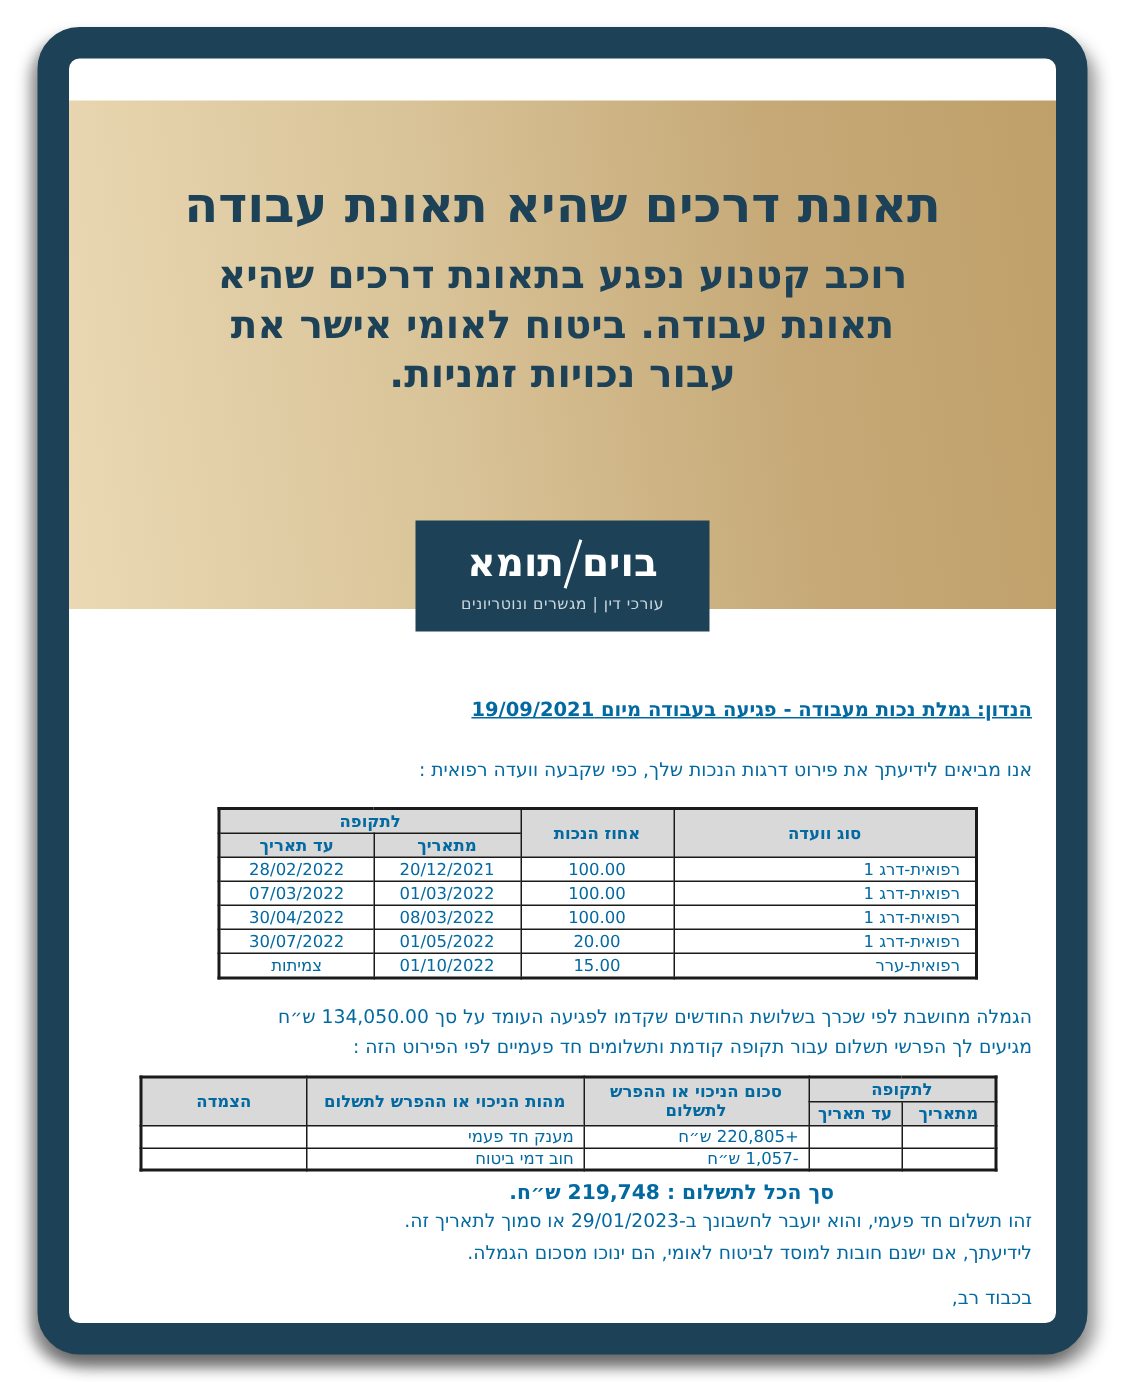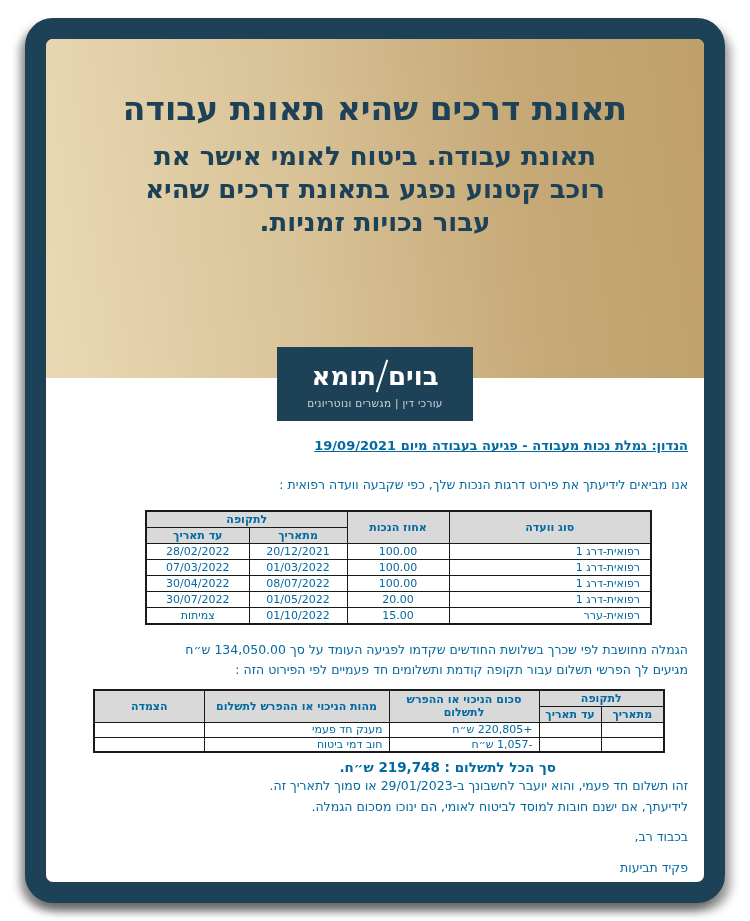--- a/index.html
+++ b/index.html
@@ -10,21 +10,21 @@
     position: absolute; left: 25px; top: 18px; width: 700px; height: 885px;
     border: 21px solid #1d4157; border-radius: 28px; background: #ffffff;
     box-shadow: -5px 7px 9px rgba(55,55,55,.55), 6px 8px 10px rgba(55,55,55,.45);
     overflow: hidden;
   }
 
   
   .hero {
     height: 339px; width: 100%;
     background: linear-gradient(83deg, #ead9b4 0%, #d9c398 38%, #c6a977 72%, #bfa06a 100%);
-    text-align: center; direction: rtl; color: #1d4157;
+    text-align: center; direction: rtl; color: #1d4157; margin-top: 28px;
   }
   .hero-title { padding-top: 50px; font-size: 33px; font-weight: bold; letter-spacing: 0; }
   .hero-body  { margin-top: 12px; font-size: 26px; font-weight: bold; line-height: 33px; }
 
   
   .logo {
     position: absolute; top: 308px; left: 50%; transform: translateX(-50%);
     width: 196px; height: 74px; background: #1d4157; z-index: 5;
     display: flex; flex-direction: column; align-items: center; justify-content: center;
     direction: rtl;
@@ -66,22 +66,22 @@
   .signature { margin-top: 16px; font-size: 12.5px; text-align: right; padding-left: 398px; }
 </style>
 </head>
 <body>
 
 <div class="frame">
 
   <div class="hero">
     <div class="hero-title">תאונת דרכים שהיא תאונת עבודה</div>
     <div class="hero-body">
+      <div>רוכב קטנוע נפגע בתאונת דרכים שהיא</div>
       <div>תאונת עבודה. ביטוח לאומי אישר את</div>
-      <div>רוכב קטנוע נפגע בתאונת דרכים שהיא</div>
       <div>עבור נכויות זמניות.</div>
     </div>
   </div>
 
   <div class="logo">
     <div class="logo-name">
       <span>בוים</span>
       <span class="logo-slash"></span>
       <span>תומא</span>
     </div>
@@ -119,21 +119,21 @@
       </tr>
       <tr>
         <td class="committee">רפואית-דרג 1</td>
         <td>100.00</td>
         <td>01/03/2022</td>
         <td>07/03/2022</td>
       </tr>
       <tr>
         <td class="committee">רפואית-דרג 1</td>
         <td>100.00</td>
-        <td>08/07/2022</td>
+        <td>08/03/2022</td>
         <td>30/04/2022</td>
       </tr>
       <tr>
         <td class="committee">רפואית-דרג 1</td>
         <td>20.00</td>
         <td>01/05/2022</td>
         <td>30/07/2022</td>
       </tr>
       <tr>
         <td class="committee">רפואית-ערר</td>

